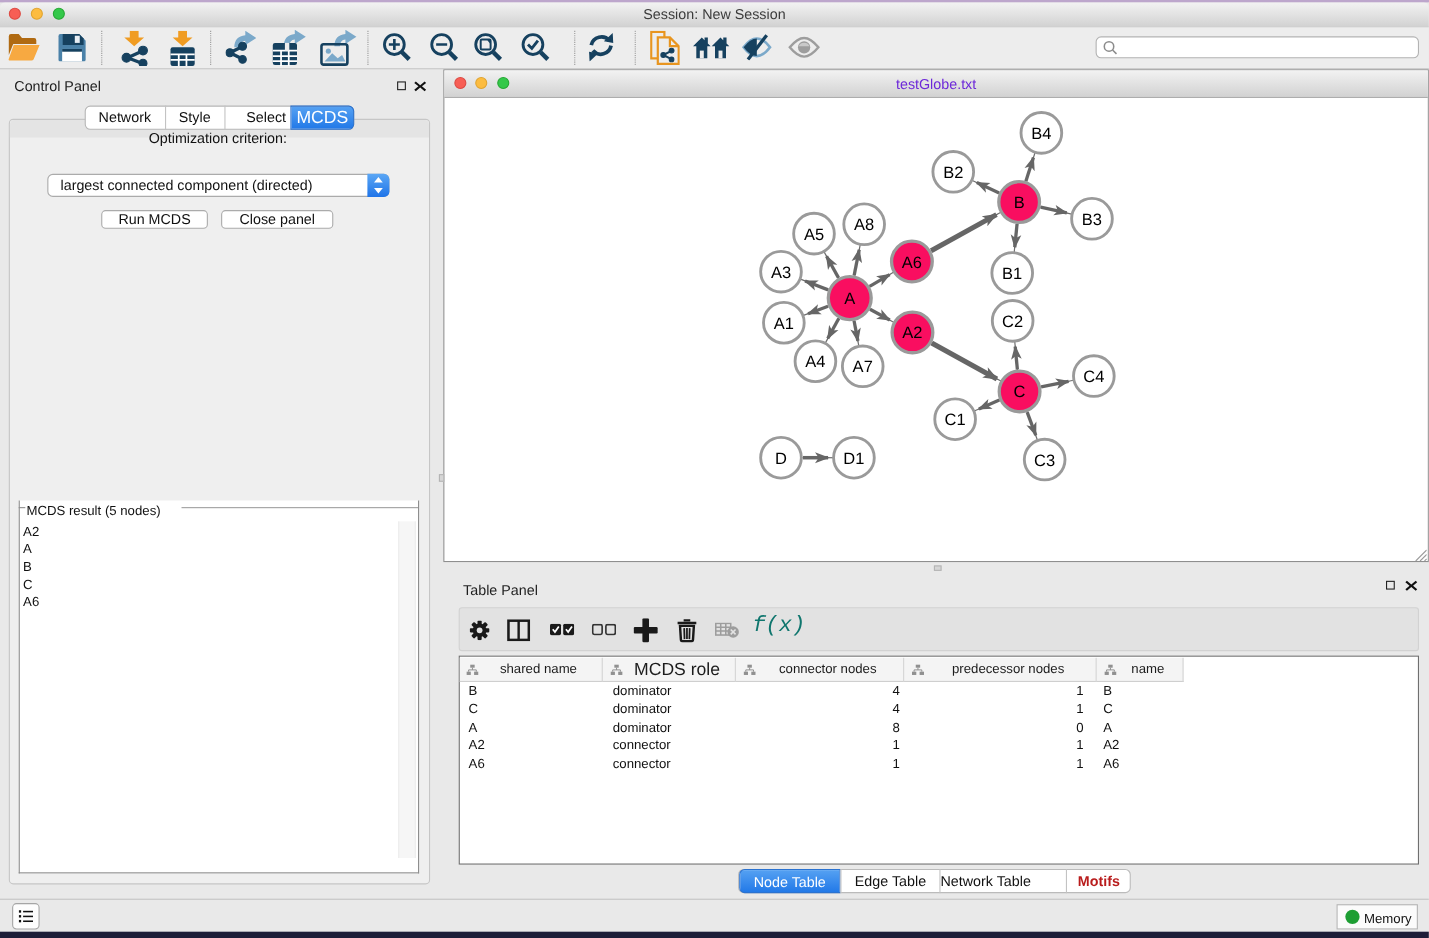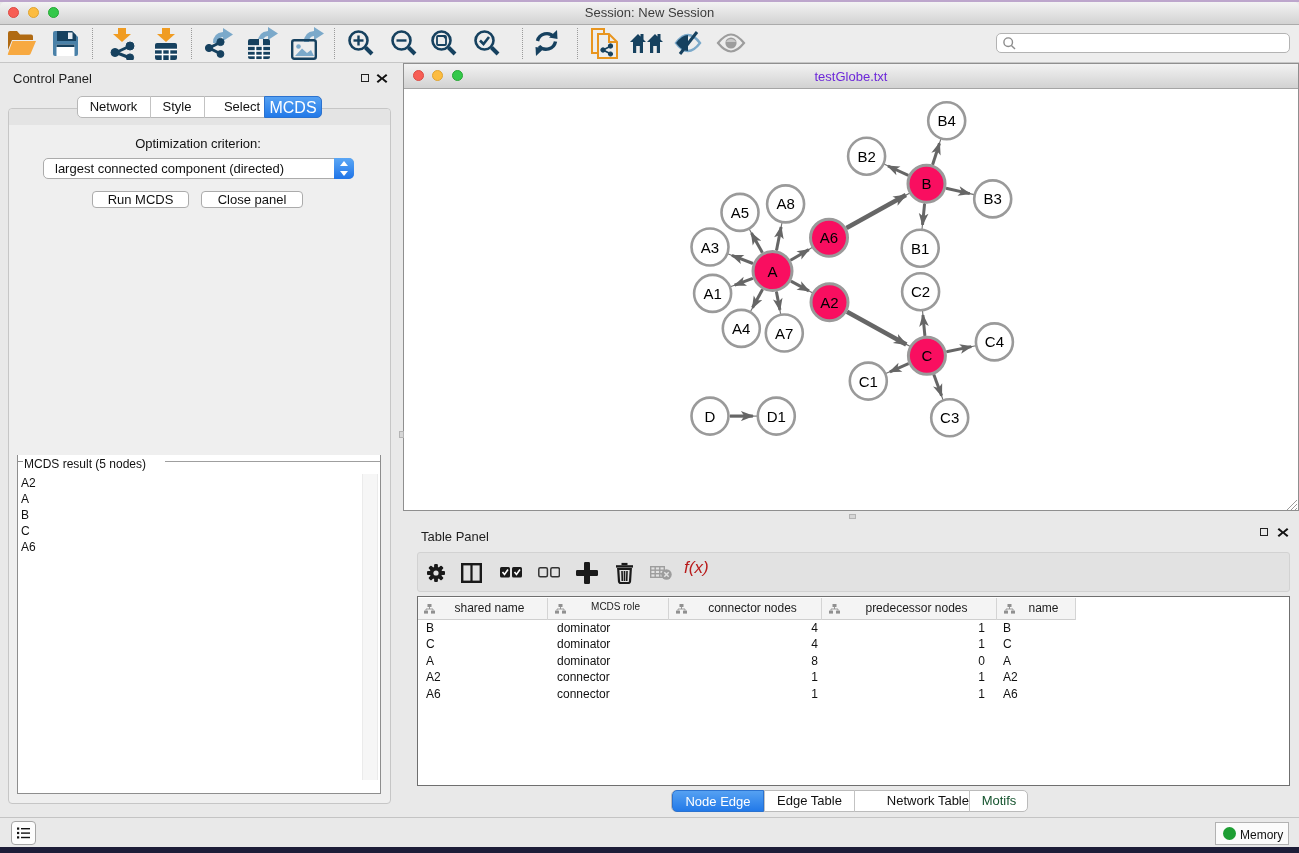--- a/index.html
+++ b/index.html
@@ -184,21 +184,21 @@
 <div class="abs" style="left:9px;top:109px;width:381px;height:16px;background:#e4e4e4;border-radius:4px 4px 0 0;"></div>
 
 <div class="abs" style="left:77px;top:96px;width:245px;height:22px;background:#fff;border:1px solid #b7b7b7;border-radius:5px;"></div>
 <div class="abs" style="left:150px;top:96px;height:22px;border-left:1px solid #c3c3c3;"></div>
 <div class="abs" style="left:204px;top:96px;height:22px;border-left:1px solid #c3c3c3;"></div>
 <div class="abs" style="left:77px;top:96px;width:73px;height:22px;line-height:22px;text-align:center;font-size:13px;color:#111;">Network</div>
 <div class="abs" style="left:150px;top:96px;width:54px;height:22px;line-height:22px;text-align:center;font-size:13px;color:#111;">Style</div>
 <div class="abs" style="left:204px;top:96px;width:76px;height:22px;line-height:22px;text-align:center;font-size:13px;color:#111;">Select</div>
 <div class="abs" style="left:264px;top:96px;width:58px;height:22px;line-height:22px;text-align:center;font-size:16px;color:#fff;background:linear-gradient(#55a1f2,#2279e8);border:1px solid #2b72cf;border-radius:0 5px 5px 0;">MCDS</div>
 
-<div class="abs" style="left:0px;top:136px;width:396px;text-align:center;font-size:13px;color:#111;">Optimization criterion:</div>
+<div class="abs" style="left:0px;top:118px;width:396px;text-align:center;font-size:13px;color:#111;">Optimization criterion:</div>
 <div class="abs" style="left:43px;top:158px;width:311px;height:21px;background:#fff;border:1px solid #ababab;border-radius:5px;"></div>
 <div class="abs" style="left:55px;top:161px;font-size:13px;color:#111;">largest connected component (directed)</div>
 <div class="abs" style="left:334px;top:158px;width:20px;height:21px;background:linear-gradient(#5ba7f5,#1f74e8);border-radius:0 5px 5px 0;"></div>
 <svg class="abs" style="left:337px;top:160px;" width="14" height="17" viewBox="0 0 14 17">
   <path d="M7,1 L11,6 L3,6 Z" fill="#fff"></path>
   <path d="M7,16 L11,11 L3,11 Z" fill="#fff"></path>
 </svg>
 <div class="abs" style="left:92px;top:191px;width:97px;height:17px;background:#fff;border:1px solid #ababab;border-radius:4px;text-align:center;line-height:16px;font-size:13px;color:#111;">Run MCDS</div>
 <div class="abs" style="left:201px;top:191px;width:102px;height:17px;background:#fff;border:1px solid #ababab;border-radius:4px;text-align:center;line-height:16px;font-size:13px;color:#111;">Close panel</div>
 
@@ -375,21 +375,21 @@
     <rect x="0.7" y="0.7" width="13.6" height="10.6"></rect>
     <line x1="0.7" y1="4.2" x2="14.3" y2="4.2"></line>
       <line x1="0.7" y1="7.7" x2="14.3" y2="7.7"></line>
     <line x1="5.2" y1="0.7" x2="5.2" y2="11.3"></line>
       <line x1="9.8" y1="0.7" x2="9.8" y2="11.3"></line>
   </g>
   <circle cx="16.5" cy="8.5" r="5.2" fill="#9d9d9d"></circle>
   <path d="M14.3,6.3 L18.7,10.7 M18.7,6.3 L14.3,10.7" stroke="#e2e2e2" stroke-width="1.5"></path>
 </svg>
 
-<div class="abs" style="left:684px;top:558px;width:40px;font-family:Liberation Sans, sans-serif;font-style:italic;font-size:17px;color:#b91c1c;">f(x)</div>
+<div class="abs" style="left:684px;top:558px;width:40px;font-family:Liberation Mono, monospace;font-style:italic;font-size:20px;color:#0f766e;">f(x)</div>
 
 <div class="abs" style="left:417px;top:596px;width:873px;height:190px;background:#fff;border:1px solid #6f6f6f;"></div>
 <div class="abs" style="left:418px;top:598px;width:658px;height:22px;background:#f4f4f4;border-bottom:1px solid #cfcfcf;"></div>
 <div class="abs" style="left:417px;top:598px;width:131px;height:22px;border-right:1px solid #d4d4d4;"></div>
 <svg class="abs" style="left:424px;top:604px;" width="11" height="10" viewBox="0 0 11 10">
 <g fill="#909090">
       <rect x="3.5" y="0" width="4" height="3"></rect>
       <rect x="0" y="6.6" width="4" height="3"></rect>
       <rect x="7" y="6.6" width="4" height="3"></rect>
     </g>
@@ -398,21 +398,21 @@
 <div class="abs" style="left:433px;top:601px;width:113px;height:16px;text-align:center;font-size:12px;color:#1c1c1c;">shared name</div>
 <div class="abs" style="left:548px;top:598px;width:121px;height:22px;border-right:1px solid #d4d4d4;"></div>
 <svg class="abs" style="left:555px;top:604px;" width="11" height="10" viewBox="0 0 11 10">
 <g fill="#909090">
       <rect x="3.5" y="0" width="4" height="3"></rect>
       <rect x="0" y="6.6" width="4" height="3"></rect>
       <rect x="7" y="6.6" width="4" height="3"></rect>
     </g>
 <path d="M5.5,3 L5.5,5 M2,6.6 L2,5 L9,5 L9,6.6" stroke="#909090" stroke-width="0.9" fill="none"></path>
   </svg>
-<div class="abs" style="left:564px;top:601px;width:103px;height:16px;text-align:center;font-size:10px;color:#1c1c1c;">MCDS role</div>
+<div class="abs" style="left:564px;top:601px;width:103px;height:16px;text-align:center;font-size:16px;color:#1c1c1c;">MCDS role</div>
 <div class="abs" style="left:669px;top:598px;width:153px;height:22px;border-right:1px solid #d4d4d4;"></div>
 <svg class="abs" style="left:676px;top:604px;" width="11" height="10" viewBox="0 0 11 10">
 <g fill="#909090">
       <rect x="3.5" y="0" width="4" height="3"></rect>
       <rect x="0" y="6.6" width="4" height="3"></rect>
       <rect x="7" y="6.6" width="4" height="3"></rect>
     </g>
 <path d="M5.5,3 L5.5,5 M2,6.6 L2,5 L9,5 L9,6.6" stroke="#909090" stroke-width="0.9" fill="none"></path>
   </svg>
 <div class="abs" style="left:685px;top:601px;width:135px;height:16px;text-align:center;font-size:12px;color:#1c1c1c;">connector nodes</div>
@@ -456,24 +456,24 @@
 <div class="abs" style="left:700px;top:670.2px;width:118px;text-align:right;font-size:12px;color:#111;">1</div>
 <div class="abs" style="left:860px;top:670.2px;width:125px;text-align:right;font-size:12px;color:#111;">1</div>
 <div class="abs" style="left:1003px;top:670.2px;font-size:12px;color:#111;">A2</div>
 <div class="abs" style="left:426px;top:686.6px;font-size:12px;color:#111;">A6</div>
 <div class="abs" style="left:557px;top:686.6px;font-size:12px;color:#111;">connector</div>
 <div class="abs" style="left:700px;top:686.6px;width:118px;text-align:right;font-size:12px;color:#111;">1</div>
 <div class="abs" style="left:860px;top:686.6px;width:125px;text-align:right;font-size:12px;color:#111;">1</div>
 <div class="abs" style="left:1003px;top:686.6px;font-size:12px;color:#111;">A6</div>
 
 <div class="abs" style="left:671px;top:790px;width:357px;height:22px;background:#fff;border:1px solid #bbb;border-radius:5px;"></div>
-<div class="abs" style="left:672px;top:790px;width:92px;height:22px;line-height:22px;text-align:center;font-size:13px;color:#fff;background:linear-gradient(#55a1f2,#2279e8);border:1px solid #2b72cf;border-radius:5px 0 0 5px;">Node Edge</div>
+<div class="abs" style="left:672px;top:790px;width:92px;height:22px;line-height:22px;text-align:center;font-size:13px;color:#fff;background:linear-gradient(#55a1f2,#2279e8);border:1px solid #2b72cf;border-radius:5px 0 0 5px;">Node Table</div>
 <div class="abs" style="left:764px;top:790px;width:90px;height:22px;line-height:22px;text-align:center;font-size:13px;color:#111;border-left:1px solid #c3c3c3;">Edge Table</div>
-<div class="abs" style="left:854px;top:790px;width:115px;height:22px;line-height:22px;text-align:right;font-size:13px;color:#111;border-left:1px solid #c3c3c3;">Network Table</div>
-<div class="abs" style="left:969px;top:790px;width:59px;height:22px;line-height:22px;text-align:center;font-size:13px;color:#14532d;border-left:1px solid #c3c3c3;">Motifs</div>
+<div class="abs" style="left:854px;top:790px;width:115px;height:22px;line-height:22px;text-align:left;font-size:13px;color:#111;border-left:1px solid #c3c3c3;">Network Table</div>
+<div class="abs" style="left:969px;top:790px;width:59px;height:22px;line-height:22px;text-align:center;font-size:13px;color:#b91c1c;border-left:1px solid #c3c3c3;font-weight:bold;">Motifs</div>
 
 <div class="abs" style="left:0;top:817px;width:1299px;height:30px;background:#e9e9e9;border-top:1px solid #c4c4c4;"></div>
 <div class="abs" style="left:11px;top:821px;width:25px;height:24px;background:#fdfdfd;border:1px solid #a5a5a5;border-radius:4px;"></div>
 <svg class="abs" style="left:17px;top:827px;" width="13" height="12" viewBox="0 0 13 12">
   <rect x="0" y="0.5" width="2.2" height="2.2" fill="#111"></rect>
     <rect x="4" y="1" width="9" height="1.4" fill="#111"></rect>
   <rect x="0" y="4.9" width="2.2" height="2.2" fill="#111"></rect>
     <rect x="4" y="5.4" width="9" height="1.4" fill="#111"></rect>
   <rect x="0" y="9.3" width="2.2" height="2.2" fill="#111"></rect>
     <rect x="4" y="9.8" width="9" height="1.4" fill="#111"></rect>

